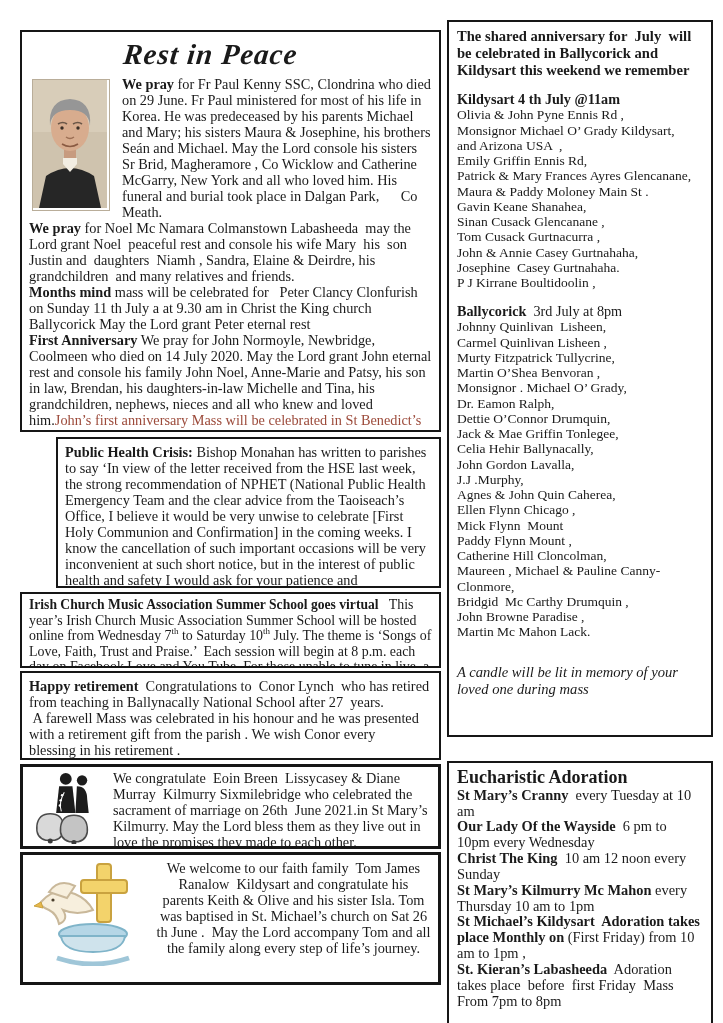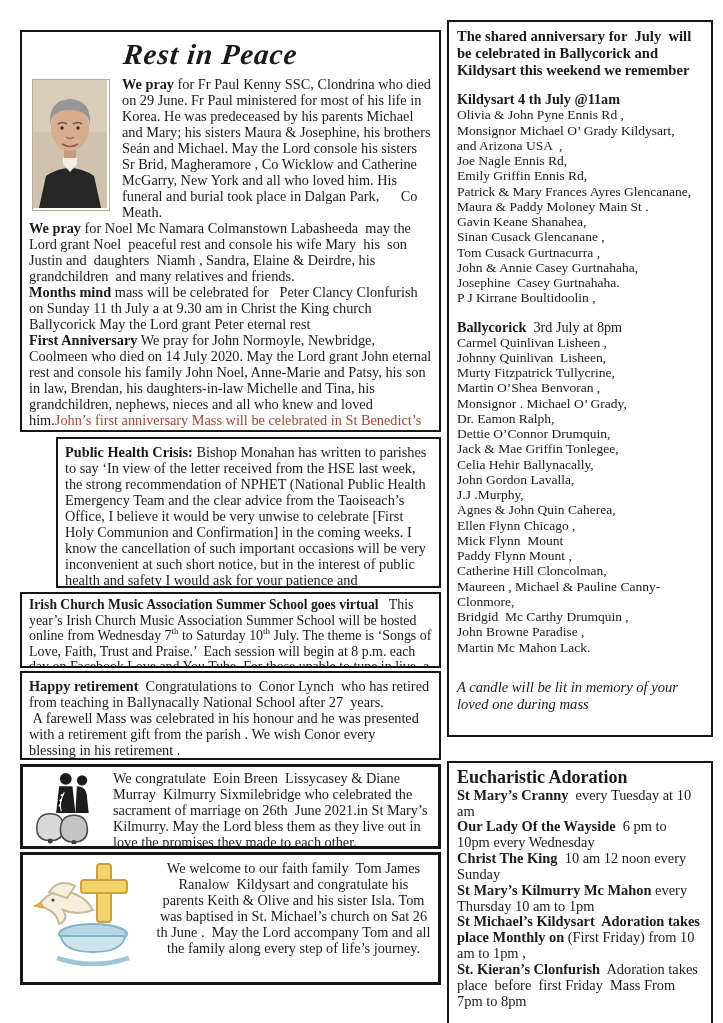--- a/index.html
+++ b/index.html
@@ -124,36 +124,35 @@
   <div id="rightcol">
 
     <div class="box" id="box-anniv">
       <div class="header t">The shared anniversary for  July  will be celebrated in Ballycorick and Kildysart this weekend we remember</div>
       <div class="list-head t">Kildysart 4 th July @11am</div>
       <div>
 
       <div class="name">Olivia &amp; John Pyne Ennis Rd ,</div>
           <div class="name">Monsignor Michael O’ Grady Kildysart,</div>
           <div class="name">and Arizona USA  ,</div>
-          <div class="name">Joe Nagle Ennis Rd,</div>
           <div class="name">Emily Griffin Ennis Rd,</div>
           <div class="name">Patrick &amp; Mary Frances Ayres Glencanane,</div>
           <div class="name">Maura &amp; Paddy Moloney Main St .</div>
           <div class="name">Gavin Keane Shanahea,</div>
           <div class="name">Sinan Cusack Glencanane ,</div>
           <div class="name">Tom Cusack Gurtnacurra ,</div>
           <div class="name">John &amp; Annie Casey Gurtnahaha,</div>
           <div class="name">Josephine  Casey Gurtnahaha.</div>
           <div class="name">P J Kirrane Boultidoolin ,</div>
         </div>
       <div class="list-head"><span>Ballycorick</span><span class="t" style="font-weight:normal">  3rd July at 8pm</span></div>
       <div>
 
-      <div class="name">Carmel Quinlivan Lisheen ,</div>
-          <div class="name">Johnny Quinlivan  Lisheen,</div>
+      <div class="name">Johnny Quinlivan  Lisheen,</div>
+          <div class="name">Carmel Quinlivan Lisheen ,</div>
           <div class="name">Murty Fitzpatrick Tullycrine,</div>
           <div class="name">Martin O’Shea Benvoran ,</div>
           <div class="name">Monsignor . Michael O’ Grady,</div>
           <div class="name">Dr. Eamon Ralph,</div>
           <div class="name">Dettie O’Connor Drumquin,</div>
           <div class="name">Jack &amp; Mae Griffin Tonlegee,</div>
           <div class="name">Celia Hehir Ballynacally,</div>
           <div class="name">John Gordon Lavalla,</div>
           <div class="name">J.J .Murphy,</div>
           <div class="name">Agnes &amp; John Quin Caherea,</div>
@@ -171,17 +170,17 @@
 
     <div class="box" id="box-adoration">
       <div class="title">Eucharistic Adoration</div>
       <div>
 
       <div class="t"><b>St Mary’s Cranny</b><span>  every Tuesday at 10 am</span></div>
           <div class="t"><b>Our Lady Of the Wayside</b><span>  6 pm to 10pm every Wednesday</span></div>
           <div class="t"><b>Christ The King</b><span>  10 am 12 noon every Sunday</span></div>
           <div class="t"><b>St Mary’s Kilmurry Mc Mahon</b><span> every Thursday 10 am to 1pm</span></div>
           <div class="t"><b>St Michael’s Kildysart  Adoration takes place Monthly on</b><span> (First Friday) from 10 am to 1pm ,</span></div>
-          <div class="t"><b>St. Kieran’s Clonfurish</b><span>  Adoration takes place  before  first Friday  Mass From 7pm to 8pm</span></div>
+          <div class="t"><b>St. Kieran’s Labasheeda</b><span>  Adoration takes place  before  first Friday  Mass From 7pm to 8pm</span></div>
         </div>
     </div>
   </div>
 </div>
 
 </body></html>

